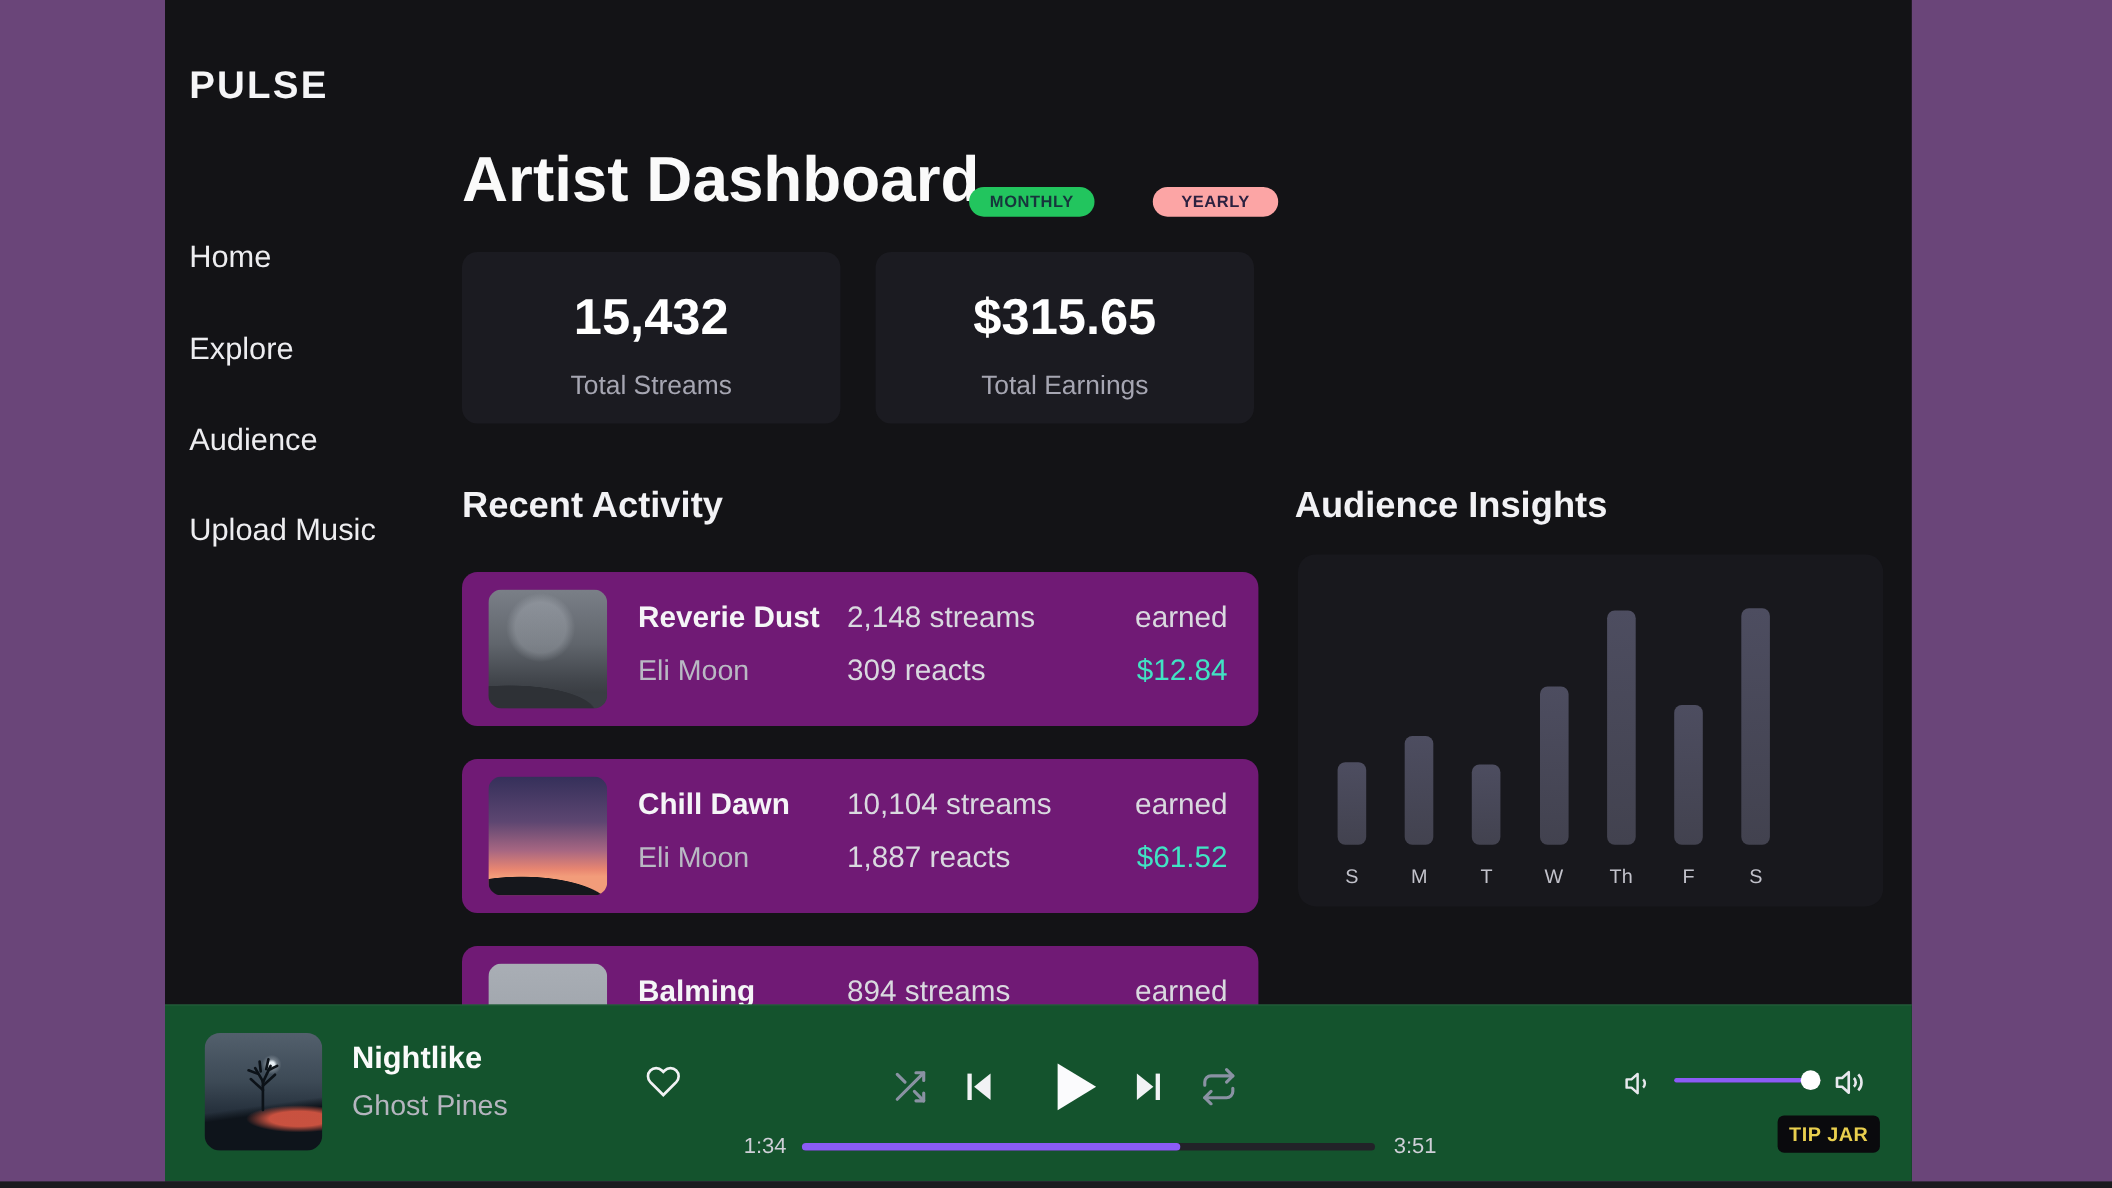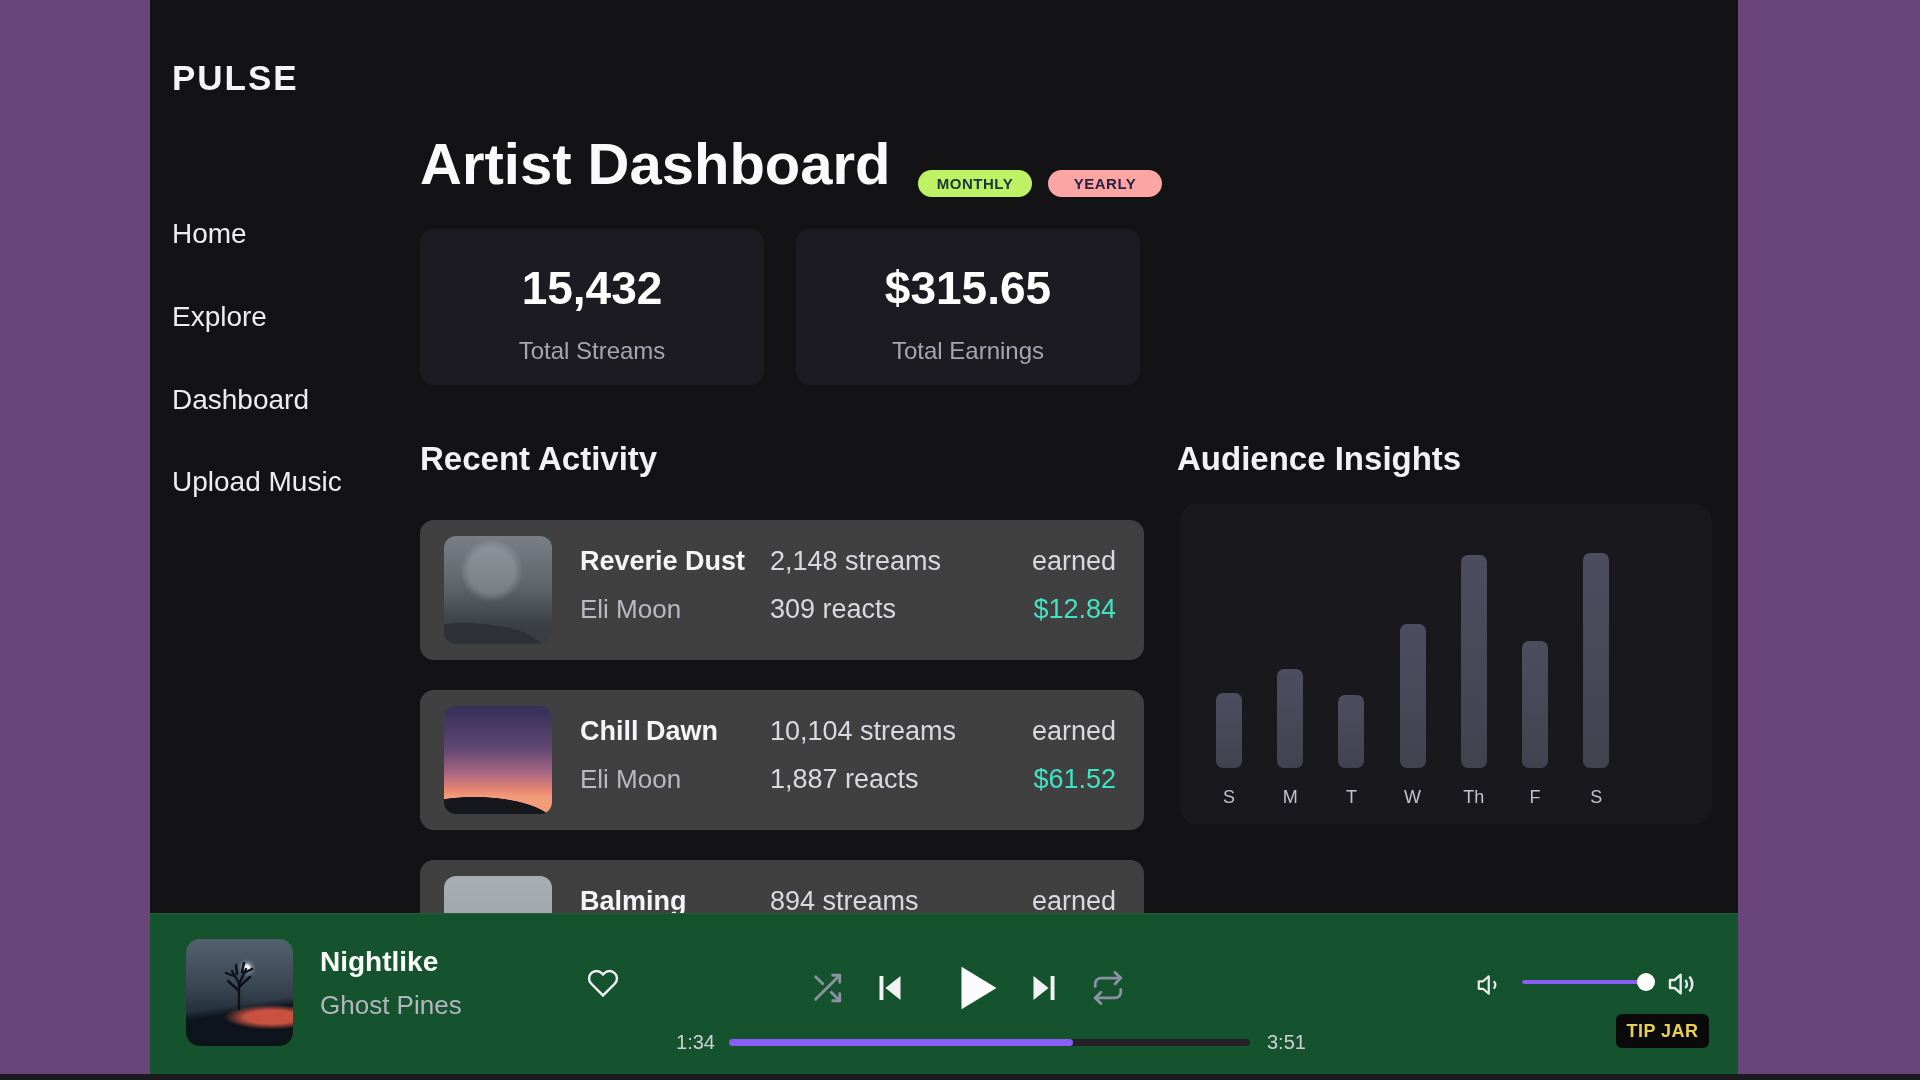--- a/index.html
+++ b/index.html
@@ -15,37 +15,37 @@
           letter-spacing:2px; color:#f5f5f7; }
   .nav-item { position:absolute; left:22px; font-size:28px; font-weight:500; color:#ededf0; cursor:pointer; }
   .nav-item:nth-of-type(2){ top:218px; } .nav-item:nth-of-type(3){ top:301px; }
   .nav-item:nth-of-type(4){ top:384px; } .nav-item:nth-of-type(5){ top:466px; }
 
   
   .page-title { position:absolute; left:270px; top:130px; font-size:58px; font-weight:600; color:#fafafa; }
   .badge { position:absolute; top:170px; height:27px; width:114px; border-radius:14px;
            font-size:15px; font-weight:600; letter-spacing:.5px; display:flex;
            align-items:center; justify-content:center; cursor:pointer; }
-  .badge-monthly { left:768px; background:#bef264; color:#17353c; }
+  .badge-monthly { left:731px; background:#22c55e; color:#17353c; }
   .badge-yearly  { left:898px; background:#fca5a5; color:#2c2140; }
 
   
   .stat-card { position:absolute; top:229px; width:344px; height:156px; border-radius:14px;
                background:#1b1b21; text-align:center; }
   .stat-card.c0{ left:270px; } .stat-card.c1{ left:646px; } .stat-card.c2{ left:1023px; }
   .stat-value { margin-top:32px; font-size:46px; font-weight:700; color:#ffffff; }
   .stat-label { margin-top:22px; font-size:24px; color:#a6a6b2; }
 
   
   .section-heading { position:absolute; top:440px; font-size:33px; font-weight:600; color:#f2f2f5; }
   .heading-activity { left:270px; } .heading-insights { left:1027px; }
 
   
   .activity-row { position:absolute; left:270px; width:724px; height:140px;
-                  background:#404040; border-radius:14px; }
+                  background:#701a75; border-radius:14px; }
   .row0{ top:520px; } .row1{ top:690px; } .row2{ top:860px; }
   .album { position:absolute; left:24px; top:16px; width:108px; height:108px; border-radius:12px; overflow:hidden; }
   .art-reverie { background:
       radial-gradient(circle at 44% 32%, rgba(210,216,224,.25) 0 24%, transparent 33%),
       radial-gradient(130% 42% at 18% 104%, #2e3136 0 55%, transparent 56%),
       radial-gradient(140% 36% at 86% 106%, #3a3e44 0 52%, transparent 53%),
       linear-gradient(180deg,#7a7f87 0%,#61666d 45%,#43474d 75%,#303338 100%); }
   .art-chill { background:
       radial-gradient(150% 55% at 28% 112%, #15171c 0 50%, transparent 51%),
       linear-gradient(180deg,#35305a 0%,#5d4671 38%,#a66682 62%,#e88671 78%,#f29c7a 84%); }
@@ -105,21 +105,21 @@
 </style>
 </head>
 <body>
 
 <div>
   <div class="app">
 
     <div class="logo">PULSE</div>
     <div class="nav-item">Home</div>
     <div class="nav-item">Explore</div>
-    <div class="nav-item">Dashboard</div>
+    <div class="nav-item">Audience</div>
     <div class="nav-item">Upload Music</div>
 
     <h1 class="page-title">Artist Dashboard</h1>
     <span class="badge badge-monthly">MONTHLY</span>
     <span class="badge badge-yearly">YEARLY</span>
 
     <div class="stat-card c0">
       <div class="stat-value">15,432</div>
       <div class="stat-label">Total Streams</div>
     </div>

